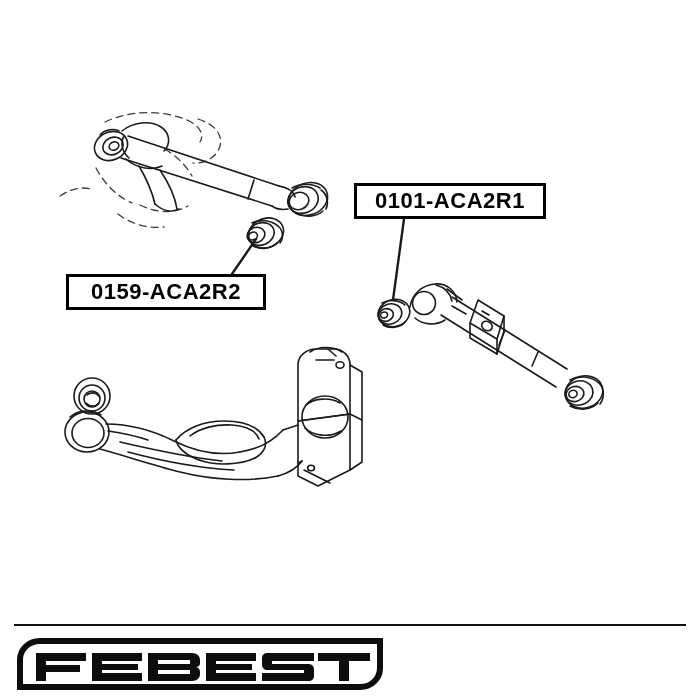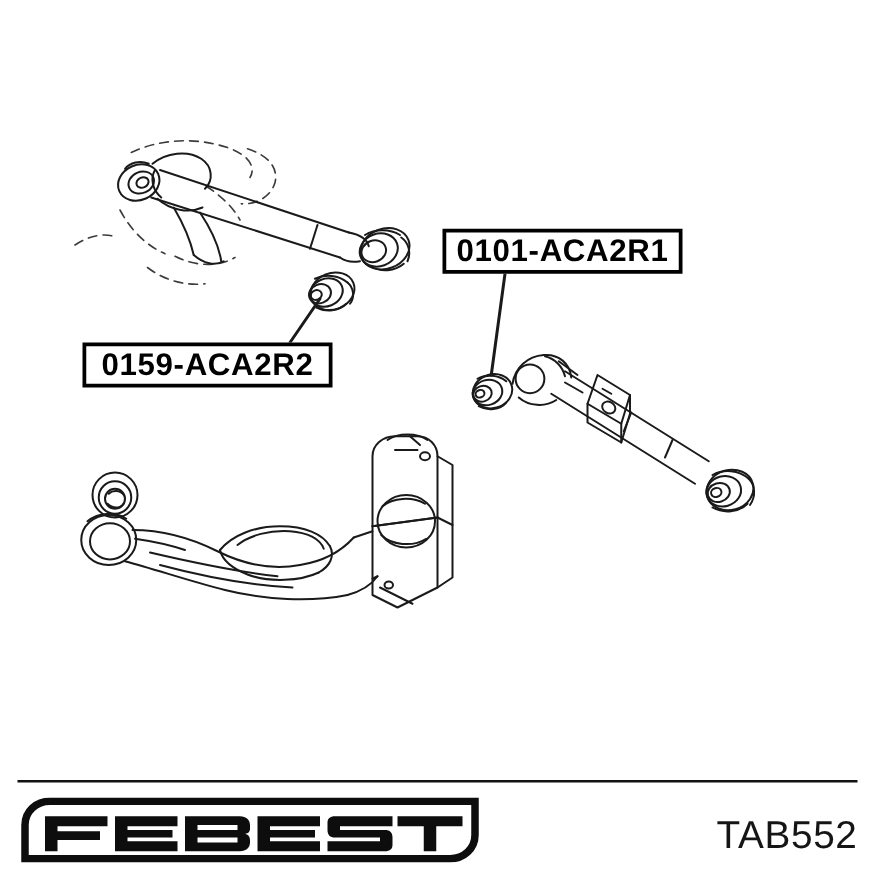--- a/index.html
+++ b/index.html
@@ -36,21 +36,21 @@
     background: #ffffff;
     border: 3px solid #000000;
     display: flex;
     align-items: center;
     justify-content: center;
     z-index: 5;
   }
   .callout-text {
     font-family: "Liberation Sans", sans-serif;
     font-weight: bold;
-    font-size: 25px;
+    font-size: 22px;
     letter-spacing: 0.5px;
     color: #000000;
     white-space: nowrap;
     line-height: 1;
   }
   #callout-r1 {
     left: 354px;
     top: 183px;
     width: 192px;
     height: 36px;
@@ -289,15 +289,14 @@
                M144,32 L176,32 L176,36 L144,36 Z" fill-rule="evenodd"></path>
 
       <path d="M192,15 L242,15 L242,23 L202,23 L202,26 L238,26 L238,32 L202,32 L202,35 L242,35 L242,43 L192,43 Z"></path>
 
       <path d="M254,15 L300,15 L300,23 L258,23 L258,26 L294,26 C298,26 300,28 300,32 L300,38 C300,41 298,43 294,43 L248,43 L248,35 L290,35 L290,32 L254,32 C250,32 248,30 248,26 L248,20 C248,17 250,15 254,15 Z"></path>
 
       <path d="M304,15 L356,15 L356,23 L335,23 L335,43 L325,43 L325,23 L304,23 Z"></path>
     </g>
   </svg>
 
-  <div id="part-code">TAB552</div>
 
 </div>
 
 </body></html>

